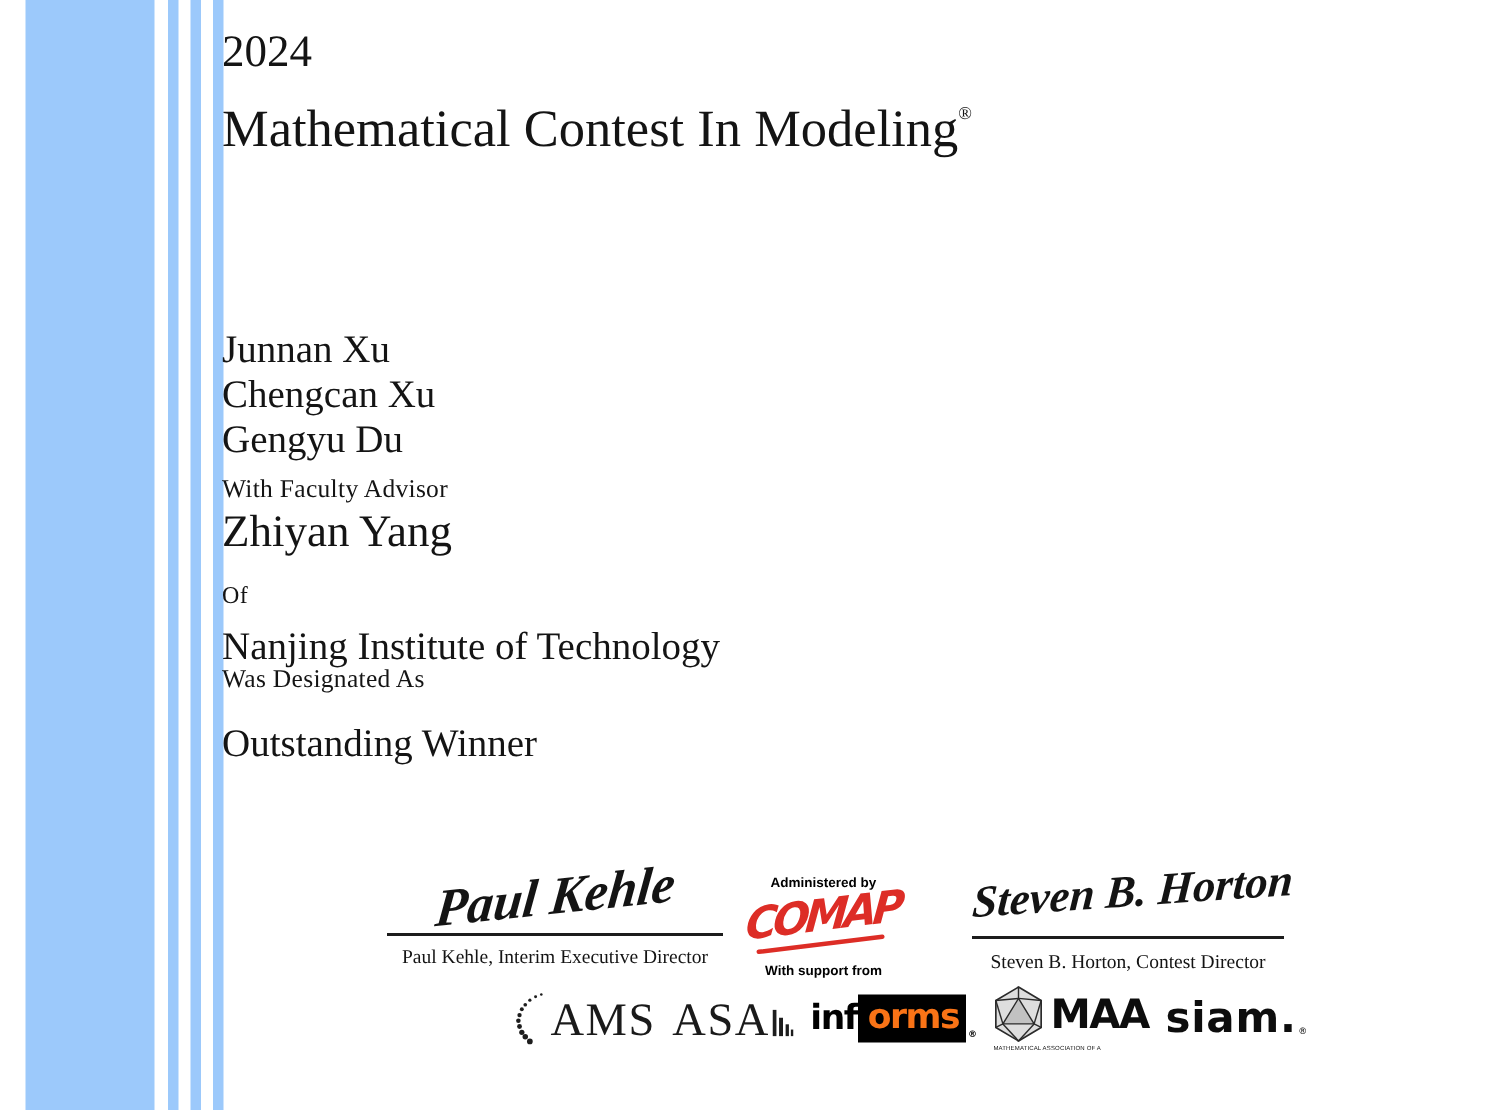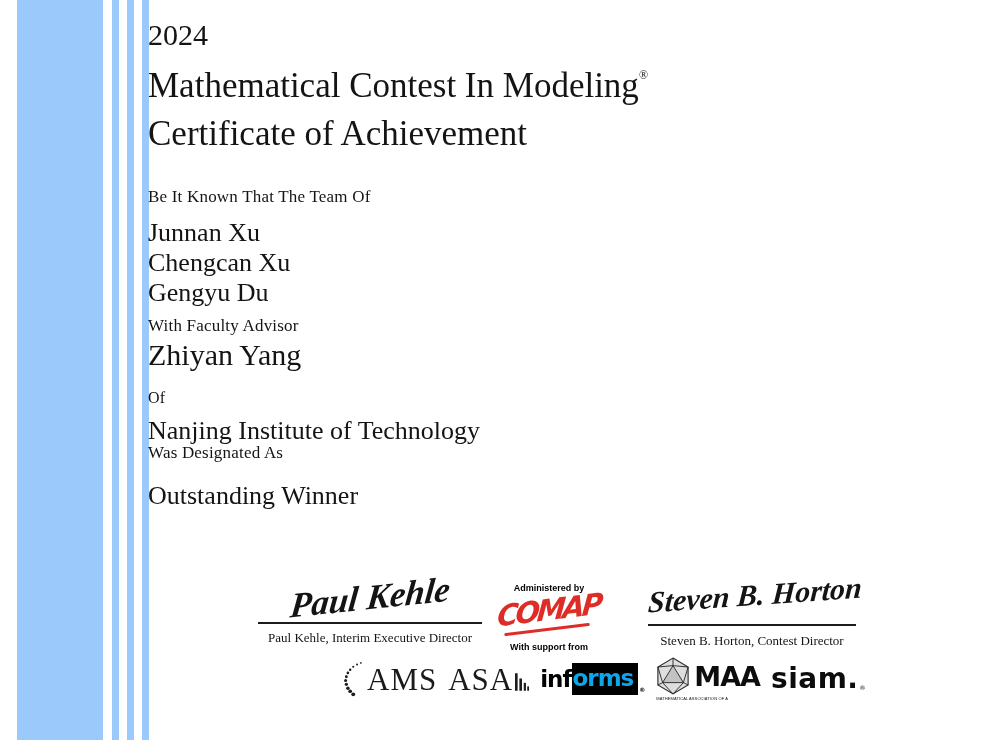--- a/index.html
+++ b/index.html
@@ -80,22 +80,22 @@
     display:flex; align-items:center; gap:11px;
   }
   .logo { display:flex; align-items:center; line-height:1; }
   .ams-text, .asa-text {
     font-family:"Liberation Serif", serif; font-size:31px; letter-spacing:1px; color:#1a1a1a;
   }
   .asa-bars { margin-left:2px; margin-top:6px; }
   .informs { font-family:"DejaVu Sans", sans-serif; font-weight:bold; position:relative; }
   .informs-prefix { font-size:23px; color:#000; letter-spacing:-1px; }
   .informs-box {
-    background:#000; color:#0ea5e9; font-size:23px; letter-spacing:-1px;
-    padding:4px 5px 5px 0; margin-left:1px;
+    background:#000; color:#f97316; font-size:23px; letter-spacing:-1px;
+    padding:4px 5px 5px 6px; margin-left:1px;
   }
   .reg-tiny { font-size:6px; color:#000; align-self:flex-end; margin:0 0 2px 1px; font-family:"DejaVu Sans", sans-serif; }
   .maa { position:relative; padding-bottom:6px; }
   .maa-text { font-family:"DejaVu Sans", sans-serif; font-weight:bold; font-size:27px; color:#0d0d0d; margin-left:4px; letter-spacing:-1px; }
   .maa-caption {
     position:absolute; left:0; bottom:0; width:72px;
     font-family:"Liberation Sans", sans-serif; font-size:4px; line-height:1;
     color:#111; white-space:nowrap; overflow:hidden; letter-spacing:0.1px;
   }
   .siam-text { font-family:"DejaVu Sans", sans-serif; font-weight:bold; font-size:28px; color:#0d0d0d; letter-spacing:0.5px;text-align:right; }
@@ -105,23 +105,21 @@
 
 <div class="certificate">
 
   <div class="stripe wide"></div>
   <div class="stripe s1"></div>
   <div class="stripe s2"></div>
   <div class="stripe s3"></div>
 
   <div class="cline year">2024</div>
   <div class="cline title"><span>Mathematical Contest In Modeling</span><sup>®</sup></div>
-  <div class="cline subtitle">Certificate of Achievement</div>
-
-  <div class="cline small-lbl team-intro">Be It Known That The Team Of</div>
+
   <div class="cline member-0">Junnan Xu</div>
   <div class="cline member-1">Chengcan Xu</div>
   <div class="cline member-2">Gengyu Du</div>
 
   <div class="cline small-lbl advisor-intro">With Faculty Advisor</div>
   <div class="cline advisor-name">Zhiyan Yang</div>
 
   <div class="cline small-lbl of-label">Of</div>
   <div class="cline institution">Nanjing Institute of Technology</div>
 

